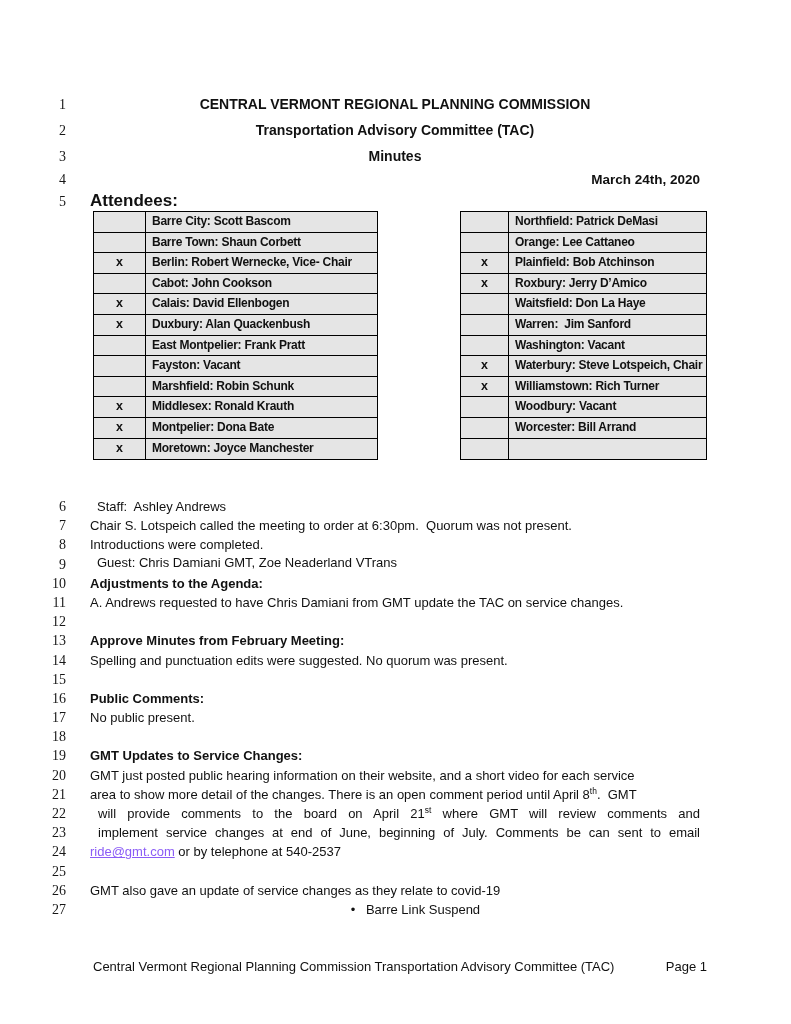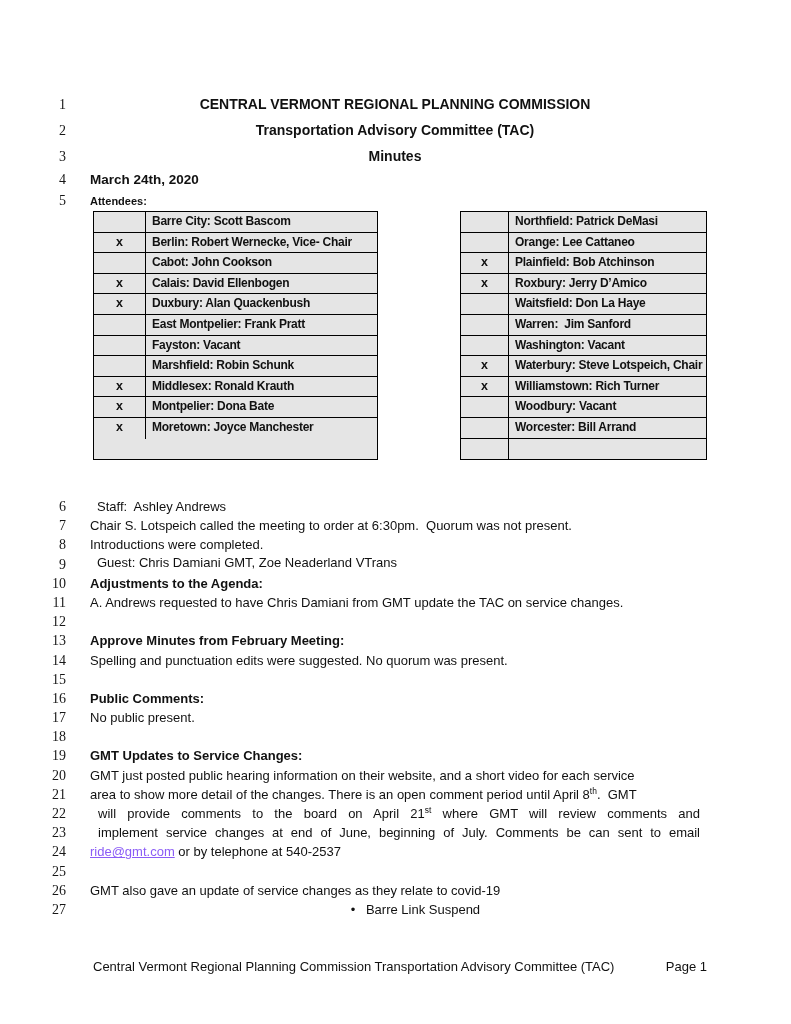--- a/index.html
+++ b/index.html
@@ -12,23 +12,23 @@
   .line { display:flex; align-items:baseline; height:19.2px; line-height:19.2px; }
   .lnum {
     flex:none; width:66px; text-align:right;
     font-family:"Liberation Serif", serif; font-size:14px; color:#161616;
   }
   .ltext { flex:1; margin-left:24px; margin-right:91px; font-size:13px; white-space:pre; }
   
   .role-title       { height:26px; line-height:26px; }
   .role-title .ltext{ font-weight:bold; font-size:14px; text-align:center; }
   .role-date        { height:22px; line-height:22px; }
-  .role-date .ltext { font-weight:bold; font-size:13.5px; text-align:left; }
+  .role-date .ltext { font-weight:bold; font-size:13.5px; text-align:right; }
   .role-label       { height:20px; line-height:20px; }
-  .role-label .ltext{ font-weight:bold; font-size:11px; }
+  .role-label .ltext{ font-weight:bold; font-size:17px; }
   
   .role-heading .ltext { font-weight:bold; }
   .role-justify .ltext { white-space:normal; text-align:justify; text-align-last:justify;margin-left:32px; }
   .role-bullet .ltext  { padding-left:30px;text-align:center; }
   .bullet { display:inline-block; width:26px; }
   .sup  { vertical-align:super; font-size:0.65em; line-height:0; }
   .link { color:#8b5cf6; text-decoration:underline; cursor:pointer; }
   
   #header-lines { position:absolute; top:91px; left:0; right:0; }
   #body-lines   { position:absolute; top:497px; left:0; right:0; }
@@ -87,20 +87,24 @@
   </div>
     </div>
 
   <div class="tables-wrap">
     <div class="att-table" id="table-left">
         <div class="trow">
     <div class="tmark"></div>
     <div class="tname">Barre City: Scott Bascom</div>
   </div>
         <div class="trow">
+    <div class="tmark"></div>
+    <div class="tname">Barre Town: Shaun Corbett</div>
+  </div>
+        <div class="trow">
     <div class="tmark">x</div>
     <div class="tname">Berlin: Robert Wernecke, Vice- Chair</div>
   </div>
         <div class="trow">
     <div class="tmark"></div>
     <div class="tname">Cabot: John Cookson</div>
   </div>
         <div class="trow">
     <div class="tmark">x</div>
     <div class="tname">Calais: David Ellenbogen</div>

